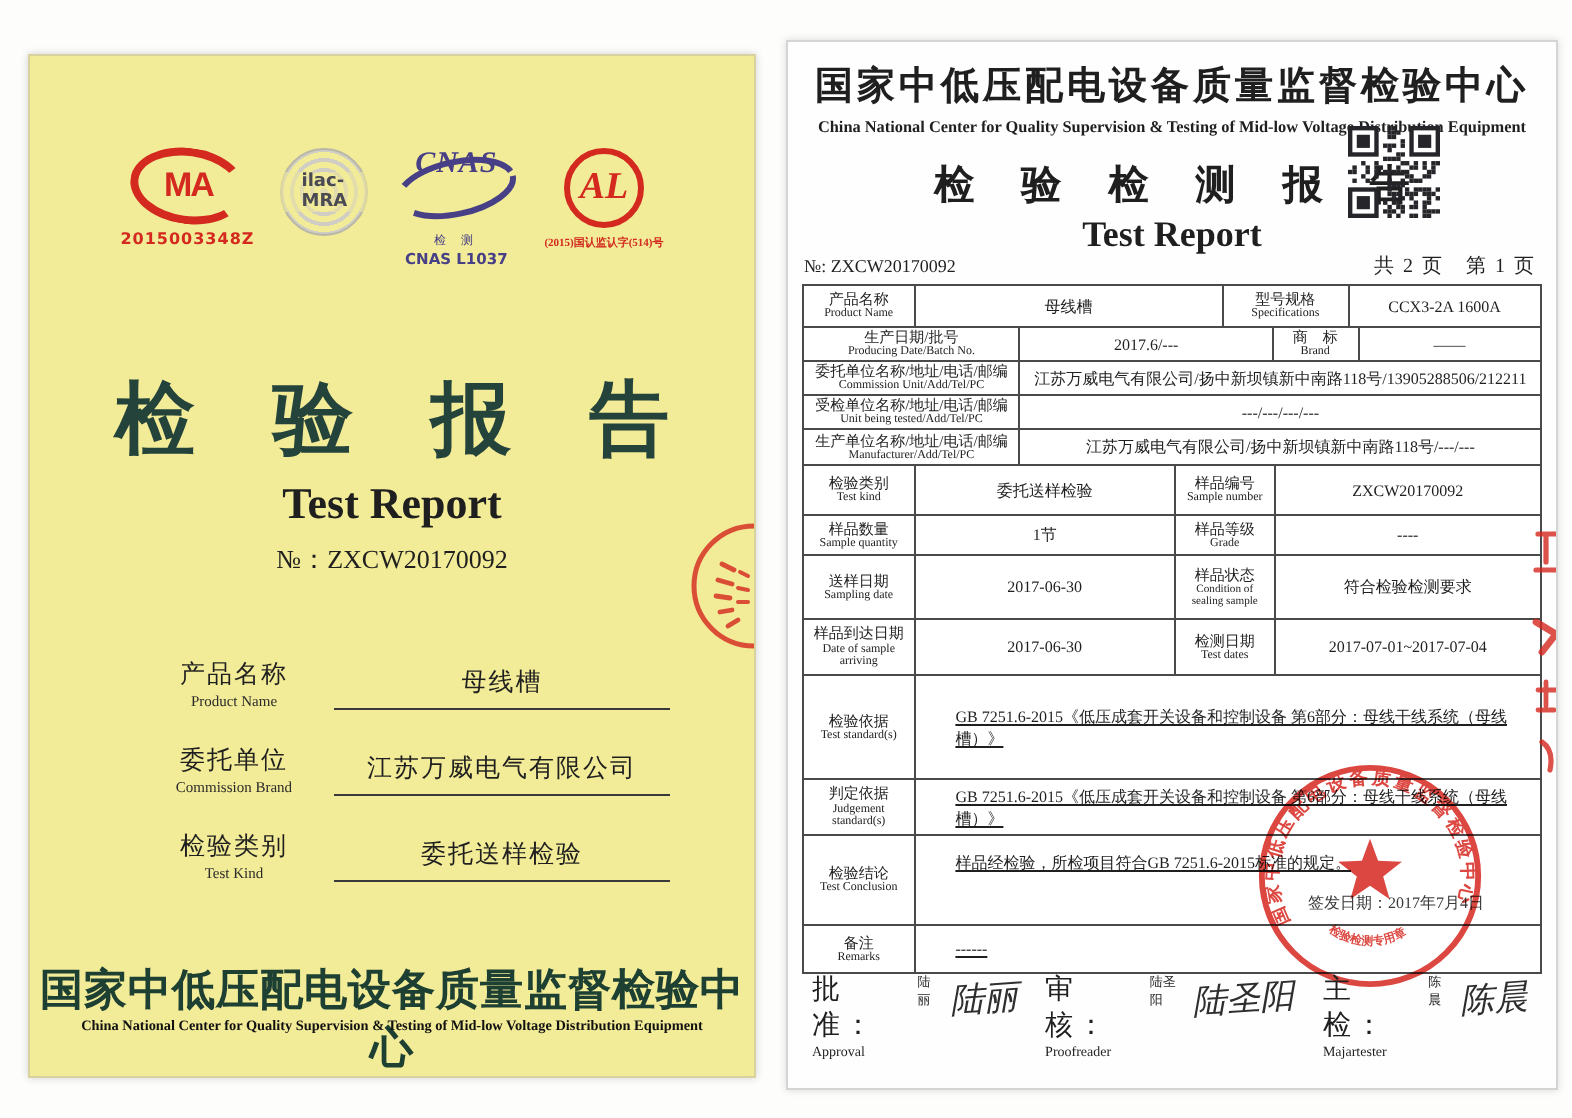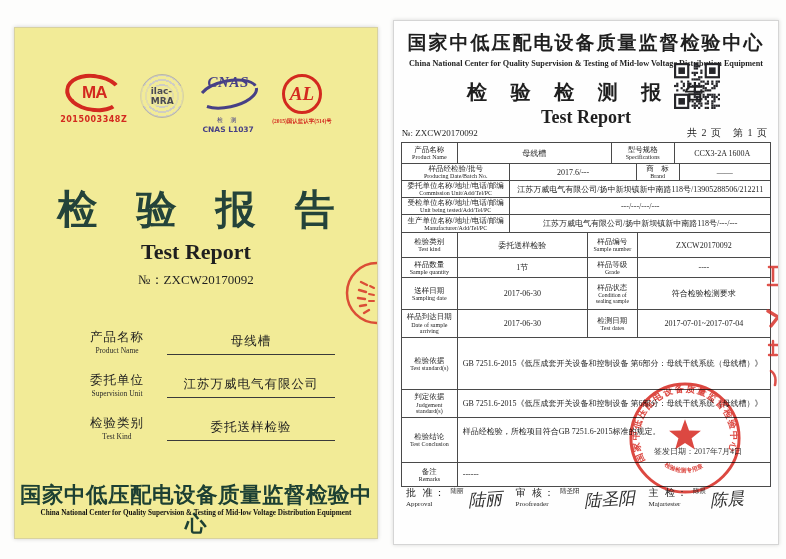--- a/index.html
+++ b/index.html
@@ -78,34 +78,34 @@
             border:1px solid #4a4a4a; background:#fff; }
   .tr { display:flex; border-top:1px solid #4a4a4a; }
   .tr:first-child { border-top:none; }
   .td { border-left:1px solid #4a4a4a; display:flex; flex-direction:column;
         justify-content:center; align-items:center; text-align:center;
         padding:1px 2px; overflow:hidden; }
   .td:first-child { border-left:none; }
   .td .cn { font-size:7.5px; line-height:1.25; letter-spacing:0; }
   .td .en { font-size:6px; line-height:1.1; color:#222; }
   .td.value { font-size:8px; }
-  .td.left { align-items:flex-start; text-align:left; padding-left:5px; }
+  .td.left { align-items:flex-start; text-align:left; padding-left:20px;text-decoration:underline; }
   .conc-cell { position:relative; justify-content:flex-start; padding-top:8px; }
   .issue-date { position:absolute; right:28px; bottom:5px; font-size:8px; color:#3a3a3a; }
 
   
   .stamp { position:absolute; left:232px; top:358px; opacity:.85; mix-blend-mode:multiply; }
   .stamp text { fill:#d6271f; font-weight:bold; font-family:sans-serif; }
   .edge-frag { position:absolute; right:-3px; top:238px; opacity:.8; }
 
   
   .signline { position:absolute; left:12px; top:465px; display:flex; align-items:flex-start; }
   .sgroup { display:flex; align-items:flex-start; }
   .slbl { text-align:left; margin-right:4px; }
-  .slbl .cn { font-size:10px; letter-spacing:2px; }
+  .slbl .cn { font-size:14px; letter-spacing:2px; }
   .slbl .en { font-size:7px; }
   .printed { font-size:6.5px; margin:1px 2px 0 0; }
   .handsign { font:italic 17px "DejaVu Serif",serif; color:#2e2e2e;
               transform:rotate(-4deg); margin:2px 14px 0 2px; white-space:nowrap; }
   .posline { position:absolute; left:12px; top:497px; display:flex; align-items:flex-start; }
   .posval { font-size:10px; margin:1px 0 0 12px; letter-spacing:1px; }
 </style>
 </head>
 <body>
 
@@ -151,21 +151,21 @@
       <div class="cfield">
         <div class="lbl">
             <div class="cn">产品名称</div>
           <div class="en">Product Name</div>
           </div>
         <div class="val">母线槽</div>
       </div>
       <div class="cfield">
         <div class="lbl">
             <div class="cn">委托单位</div>
-          <div class="en">Supervision Unit</div>
+          <div class="en">Commission Brand</div>
           </div>
         <div class="val">江苏万威电气有限公司</div>
       </div>
       <div class="cfield">
         <div class="lbl">
             <div class="cn">检验类别</div>
           <div class="en">Test Kind</div>
           </div>
         <div class="val">委托送样检验</div>
       </div>
@@ -327,21 +327,21 @@
         <div class="td value" style="width:155px">母线槽</div>
         <div class="td" style="width:63px">
             <div class="cn">型号规格</div>
             <div class="en">Specifications</div>
           </div>
         <div class="td value" style="width:97px">CCX3-2A  1600A</div>
       </div>
 
       <div class="tr" style="height:17px">
         <div class="td" style="width:108px">
-            <div class="cn">样品经检验/批号</div>
+            <div class="cn">生产日期/批号</div>
             <div class="en">Producing Date/Batch No.</div>
           </div>
         <div class="td value" style="width:127px">2017.6/---</div>
         <div class="td" style="width:43px">
             <div class="cn">商　标</div>
             <div class="en">Brand</div>
           </div>
         <div class="td value" style="width:92px">——</div>
       </div>
 

